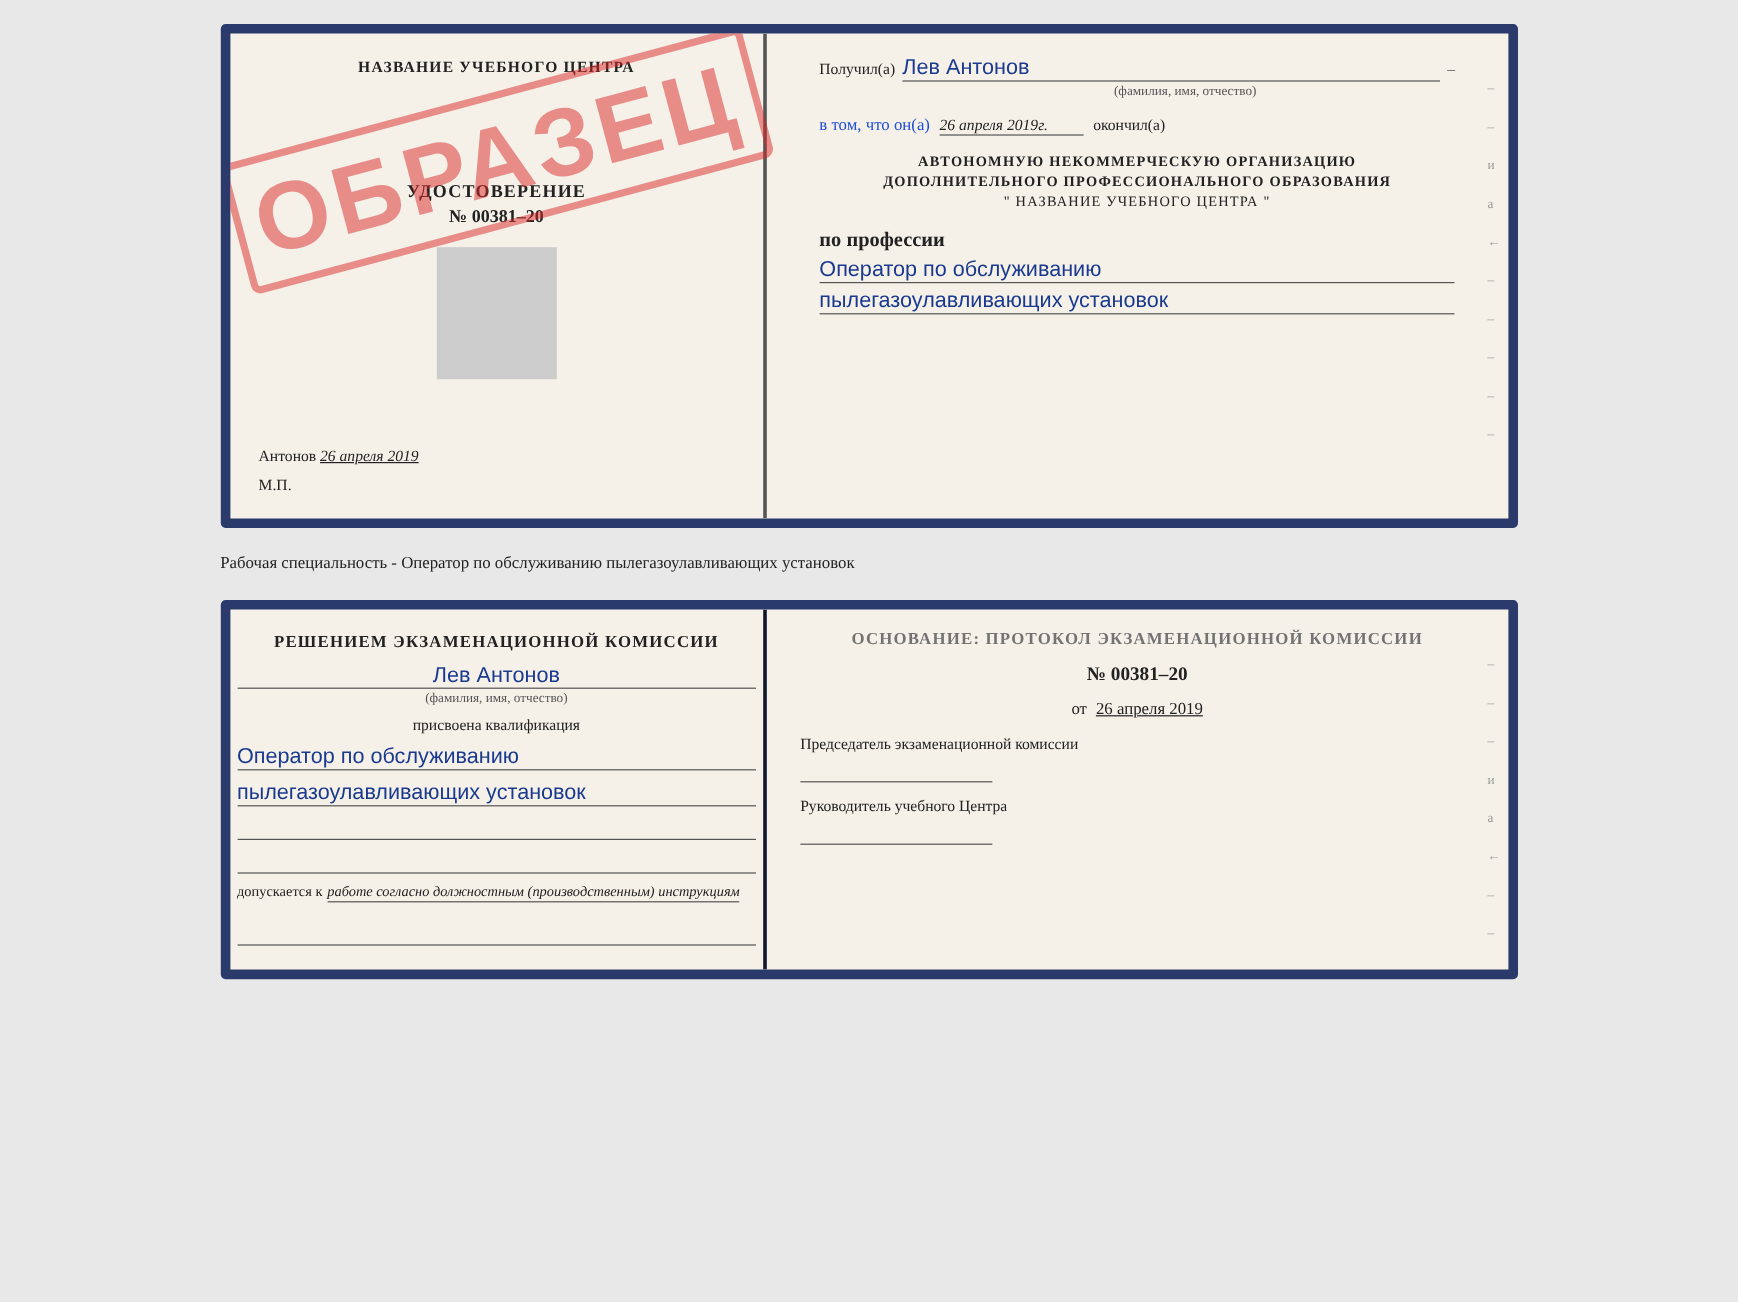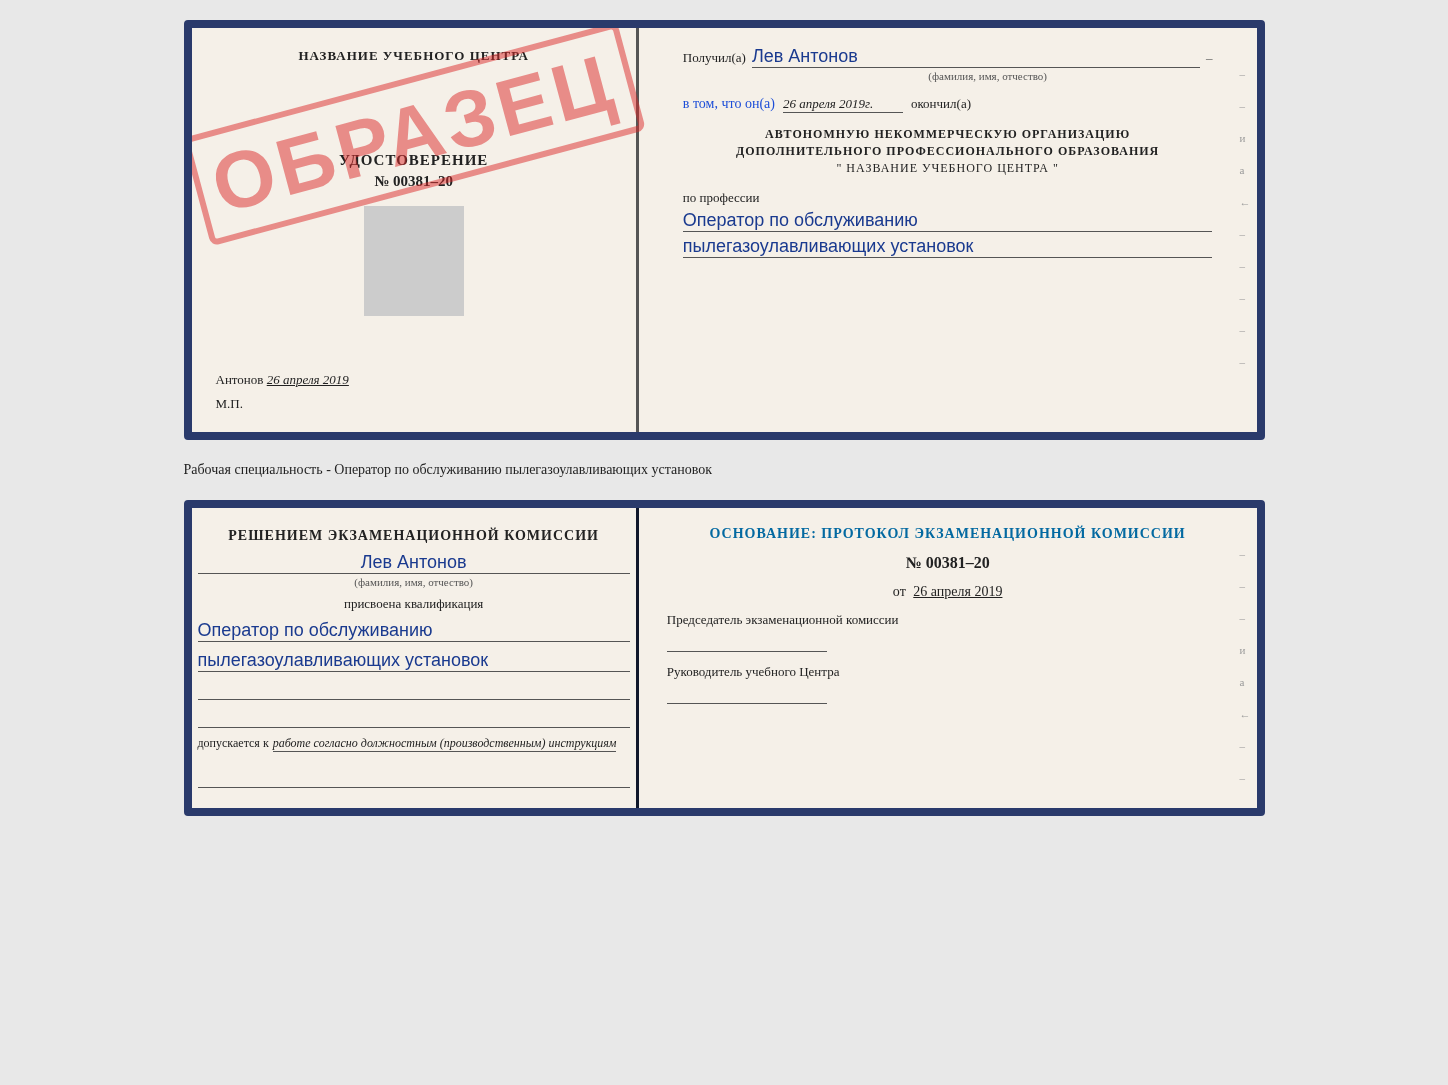--- a/index.html
+++ b/index.html
@@ -206,22 +206,23 @@
       color: #222;
     }
 
     .profession-block {
       display: flex;
       flex-direction: column;
       gap: 4px;
     }
 
     .profession-label {
-      font-size: 13px;
-      color: #222;
+      font-size: 17px;
+      color: #222;
+      font-weight: bold;
     }
 
     .profession-value {
       font-family: 'Comic Sans MS', cursive, sans-serif;
       font-size: 18px;
       color: #1a3a8f;
       border-bottom: 1px solid #555;
     }
 
     .profession-value2 {
@@ -339,21 +340,21 @@
       color: #222;
       border-bottom: 1px solid #555;
     }
 
     .basis-title {
       font-size: 14px;
       font-weight: bold;
       letter-spacing: 1px;
       text-align: center;
       text-transform: uppercase;
-      color: #0369a1;
+      color: #737373;
     }
 
     .basis-number {
       font-size: 16px;
       color: #222;
       text-align: center;
       font-weight: bold;
     }
 
     .basis-date {

